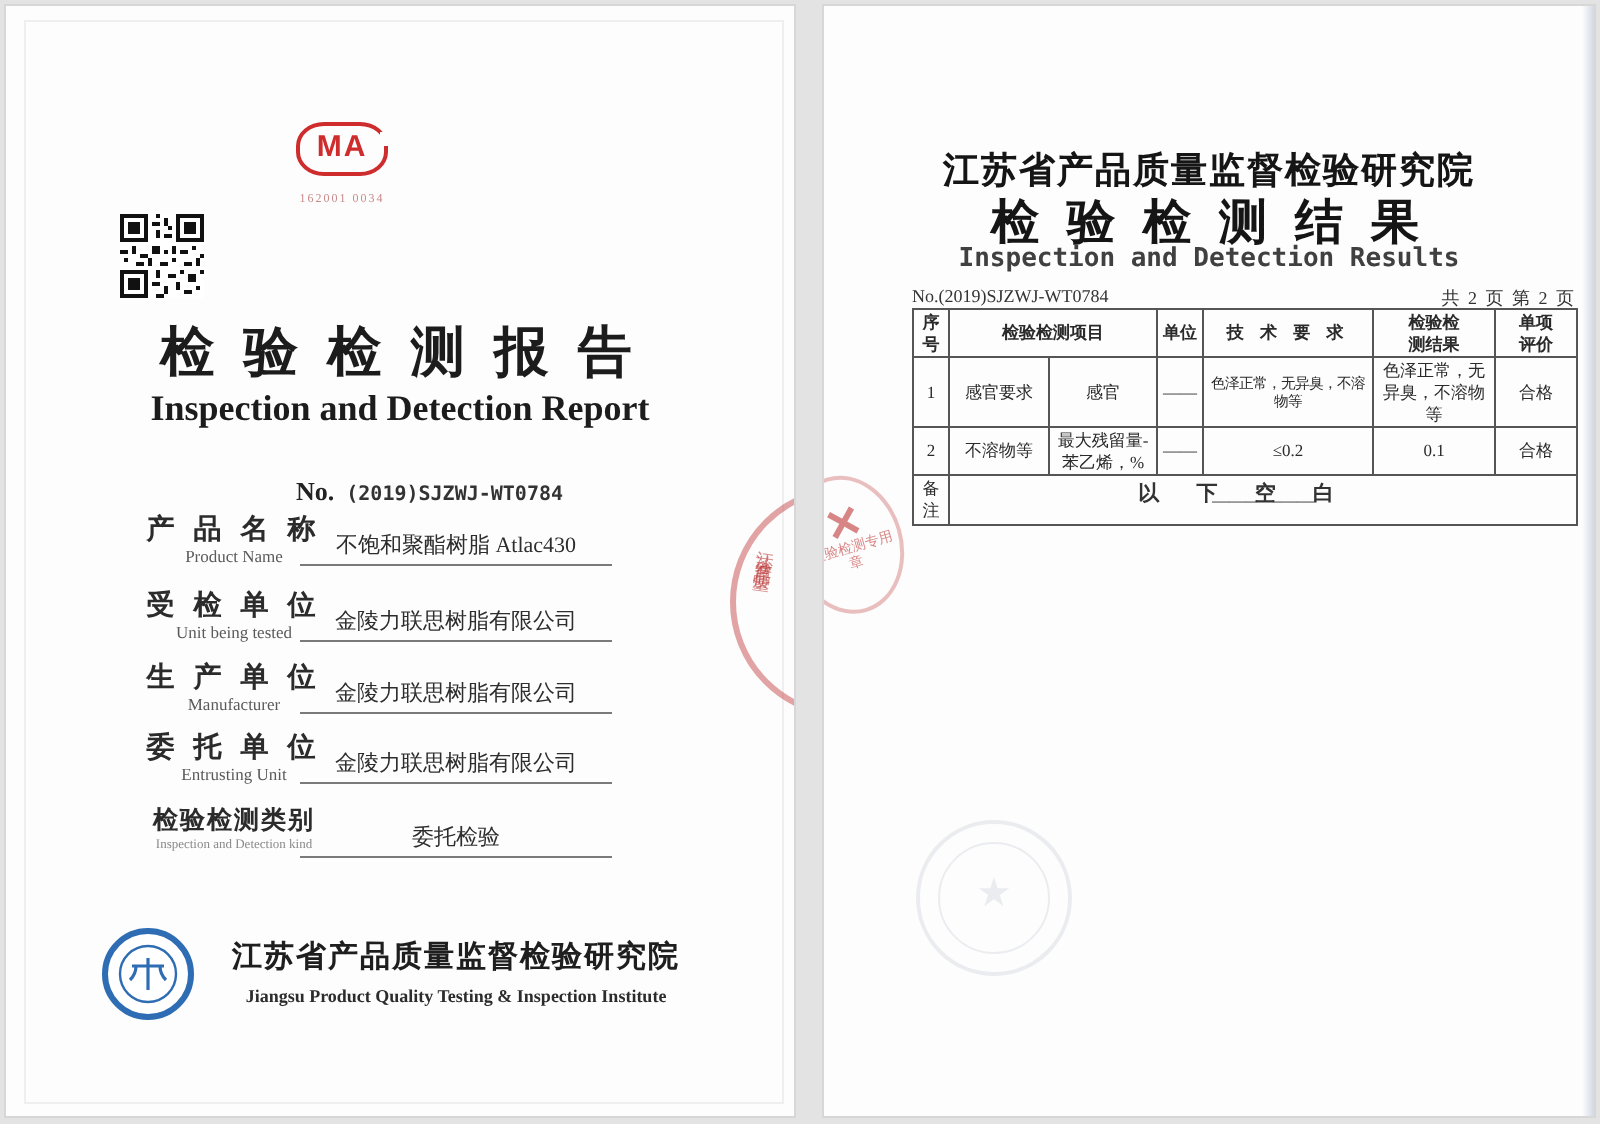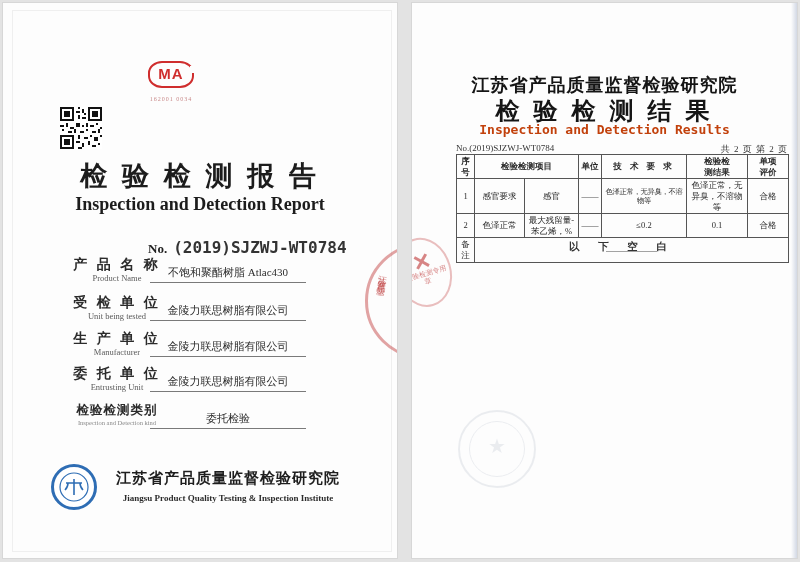--- a/index.html
+++ b/index.html
@@ -22,21 +22,21 @@
   .cma-ring::after{content:"";position:absolute;right:-4px;top:3px;width:6px;height:7px;background:#fdfdfd;}
   .cma-ring span{position:absolute;left:0;right:0;top:2px;font-family:"Liberation Sans",sans-serif;
             font-weight:bold;font-size:15px;color:#cf2d2d;letter-spacing:1px;}
   .cma-cert{margin-top:4px;font-size:6px;color:#c98a8a;letter-spacing:1px;}
   .qr{position:absolute;left:57px;top:104px;width:42px;height:42px;}
   .ltitle-cn{position:absolute;left:0;right:0;top:155px;text-align:center;
              font-size:27px;font-weight:bold;letter-spacing:4px;color:#1c1c1c;}
   .ltitle-en{position:absolute;left:0;right:0;top:191px;text-align:center;
              font-size:18px;font-weight:bold;color:#1c1c1c;}
   .no-line{position:absolute;left:145px;top:235px;font-size:13px;font-weight:bold;}
-  .no-line .no-val{font-weight:bold;font-size:16px;font-family:"DejaVu Sans Mono",monospace;
+  .no-line .no-val{font-weight:bold;font-size:10px;font-family:"DejaVu Sans Mono",monospace;
              letter-spacing:0;margin-left:6px;color:#333;}
   .field{position:absolute;left:0;width:100%;height:34px;padding-left:36px;}
   .f-label{position:absolute;left:56px;width:116px;text-align:center;font-size:14px;
            font-weight:600;letter-spacing:3px;color:#2b2b2b;white-space:nowrap;}
   .f-label.small{font-size:12.5px;letter-spacing:1px;}
   .f-label-en{position:absolute;left:50px;width:128px;top:17px;text-align:center;
               font-size:8.5px;color:#5a5a5a;white-space:nowrap;}
   .f-label-en.tiny{font-size:6.5px;color:#8a8a8a;}
   .f-value{position:absolute;left:150px;width:150px;top:9px;text-align:center;
            font-size:11px;color:#2d2d2d;white-space:nowrap;}
@@ -52,21 +52,21 @@
              font-size:15px;font-weight:bold;color:#1e1e1e;letter-spacing:1px;}
   .lfooter-en{position:absolute;left:90px;top:490px;width:270px;text-align:center;
              font-size:9px;font-weight:bold;color:#2c2c2c;}
 
   
   .rheader-cn{position:absolute;left:0;right:0;top:70px;text-align:center;
               font-size:18px;font-weight:bold;letter-spacing:1px;color:#151515;}
   .rtitle-cn{position:absolute;left:0;right:0;top:92px;text-align:center;
               font-size:24px;font-weight:bold;letter-spacing:4px;color:#151515;}
   .rtitle-en{position:absolute;left:0;right:0;top:119px;text-align:center;
-              font-family:"DejaVu Sans Mono",monospace;font-size:13px;font-weight:bold;color:#c2410c;}
+              font-family:"DejaVu Sans Mono",monospace;font-size:13px;font-weight:bold;color:#404040;}
   .rno-row{position:absolute;left:44px;top:140px;width:332px;font-size:9px;color:#333;}
   .rno-row .pageinfo{float:right;letter-spacing:1px;}
   table.results{position:absolute;left:44px;top:151px;width:332px;border-collapse:collapse;
               table-layout:fixed;font-size:8.5px;color:#2a2a2a;}
   table.results th,table.results td{border:1px solid #555;text-align:center;vertical-align:middle;
               padding:1px 1px;font-weight:normal;white-space:pre-line;line-height:1.25;overflow:hidden;}
   table.results th{font-weight:600;}
   .c-no{width:18px;}.c-cat{width:50px;}.c-item{width:54px;}.c-unit{width:23px;}
   .c-req{width:85px;}.c-res{width:61px;}.c-eval{width:41px;}
   tr.hdr{height:19px;padding-left:42px;} tr.r1{height:26px;} tr.r2{height:24px;} tr.rem{height:19px;}
@@ -240,21 +240,21 @@
         <td>1</td>
         <td>感官要求</td>
         <td>感官</td>
         <td>——</td>
         <td class="req-small">色泽正常，无异臭，不溶物等</td>
         <td>色泽正常，无异臭，不溶物等</td>
         <td>合格</td>
       </tr>
       <tr class="r2">
         <td>2</td>
-        <td>色泽正常</td>
+        <td>不溶物等</td>
         <td>最大残留量-苯乙烯，%</td>
         <td>——</td>
         <td>≤0.2</td>
         <td>0.1</td>
         <td>合格</td>
       </tr>
       <tr class="rem">
         <td>备注</td>
         <td colspan="6">——————</td>
       </tr>

